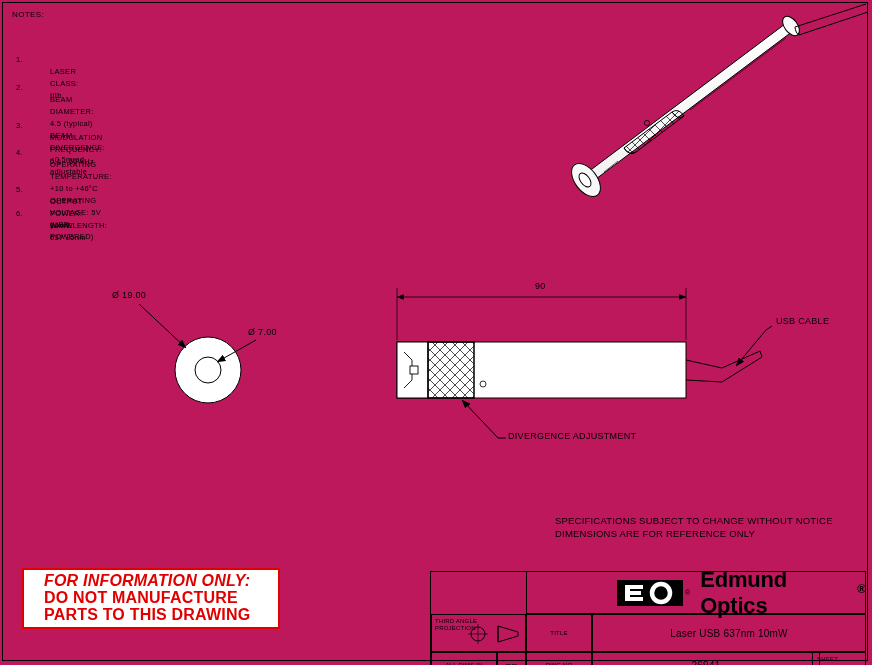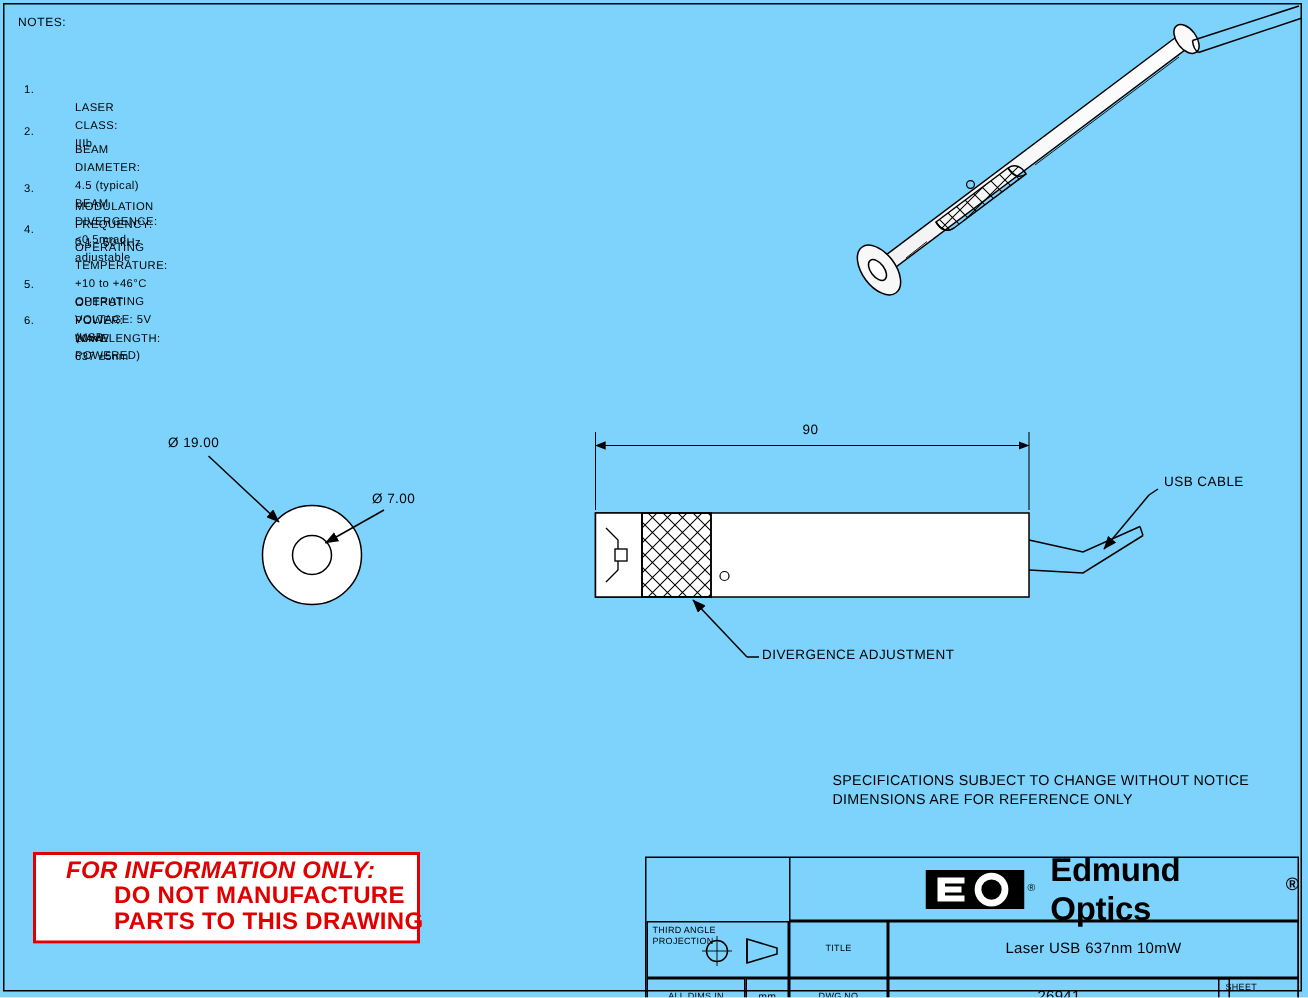--- a/index.html
+++ b/index.html
@@ -7,21 +7,21 @@
     padding: 0;
     background: #ffffff;
   }
   body {
     font-family: "Liberation Sans", sans-serif;
   }
   #sheet {
     position: relative;
     width: 872px;
     height: 665px;
-    background: #7dd3fc;
+    background: #be185d;
     overflow: hidden;
   }
   .border-frame {
     position: absolute;
     left: 2px;
     top: 2px;
     width: 866px;
     height: 659px;
     border: 1px solid #000;
     box-sizing: border-box;
@@ -80,21 +80,21 @@
   }
   .warning div {
     color: #e00000;
     font-weight: bold;
     font-style: italic;
     font-size: 16px;
     line-height: 17px;
     letter-spacing: 0.2px;
     white-space: nowrap;
   }
-  .warning div.l2, .warning div.l3 { font-style: normal; margin-left: 32px; }
+  .warning div.l2, .warning div.l3 { font-style: normal; }
 
   
   .specnote {
     position: absolute;
     left: 555px;
     top: 514px;
     font-size: 9.5px;
     color: #000;
     line-height: 13px;
     letter-spacing: 0.2px;

